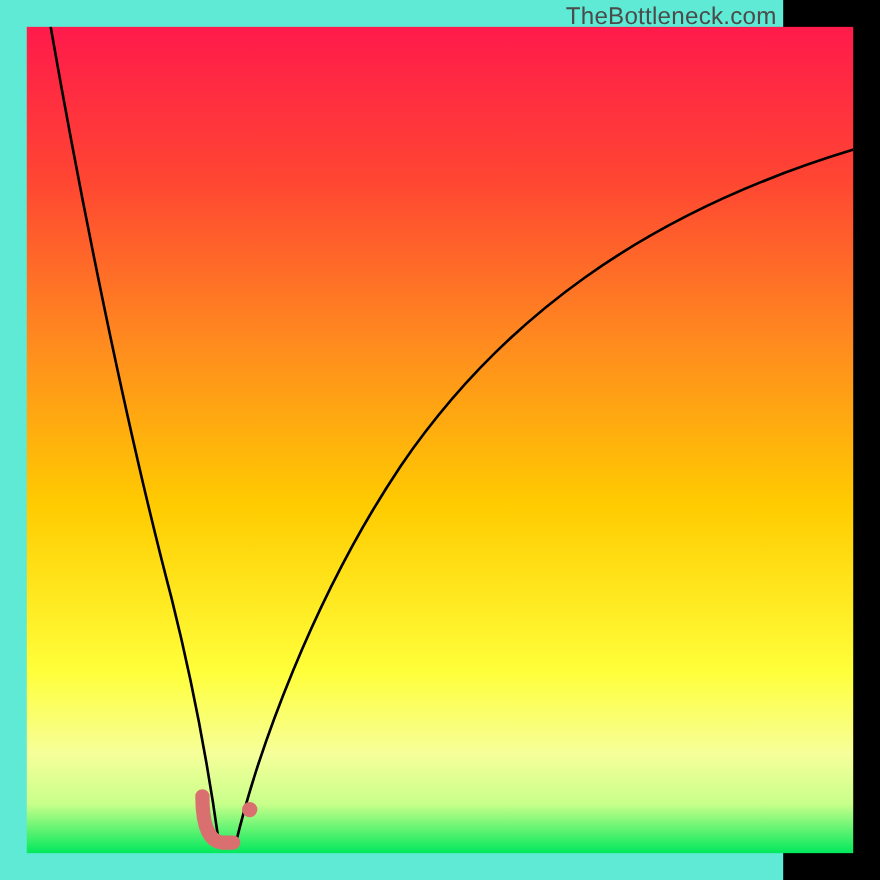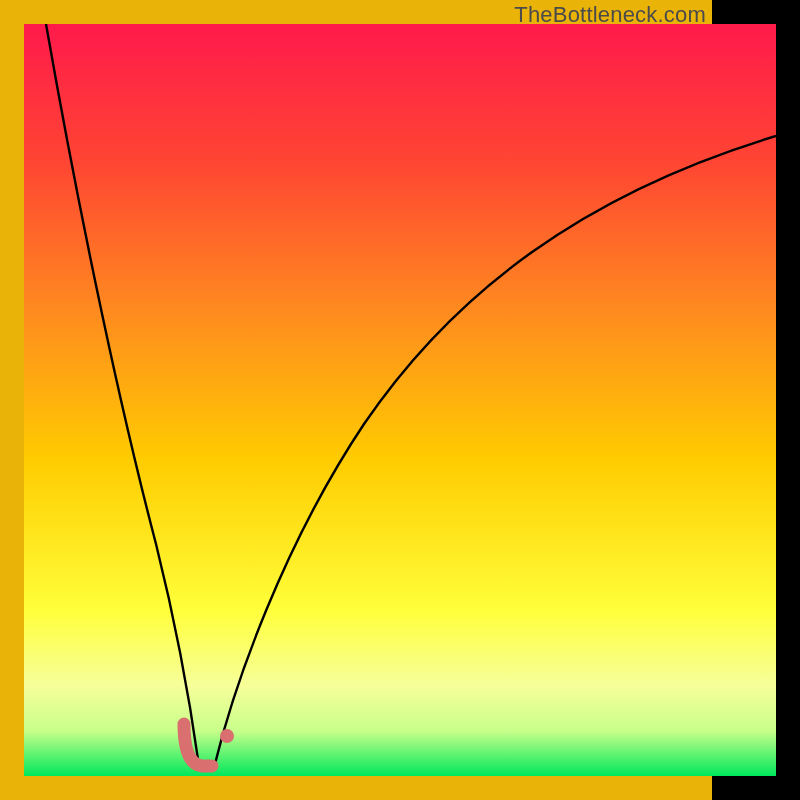--- a/index.html
+++ b/index.html
@@ -8,21 +8,21 @@
     width: 800px;
     height: 800px;
     overflow: hidden;
     background: #000;
     font-family: Arial, Helvetica, sans-serif;
   }
   .frame {
     position: absolute;
     top: 0; left: 0;
     width: 712px; height: 800px;
-    background: #eab308;
+    background: #5eead4;
   }
   .plot {
     position: absolute;
     top: 24px;
     left: 24px;
     width: 752px;
     height: 752px;
     overflow: hidden;
   }
   .watermark {

